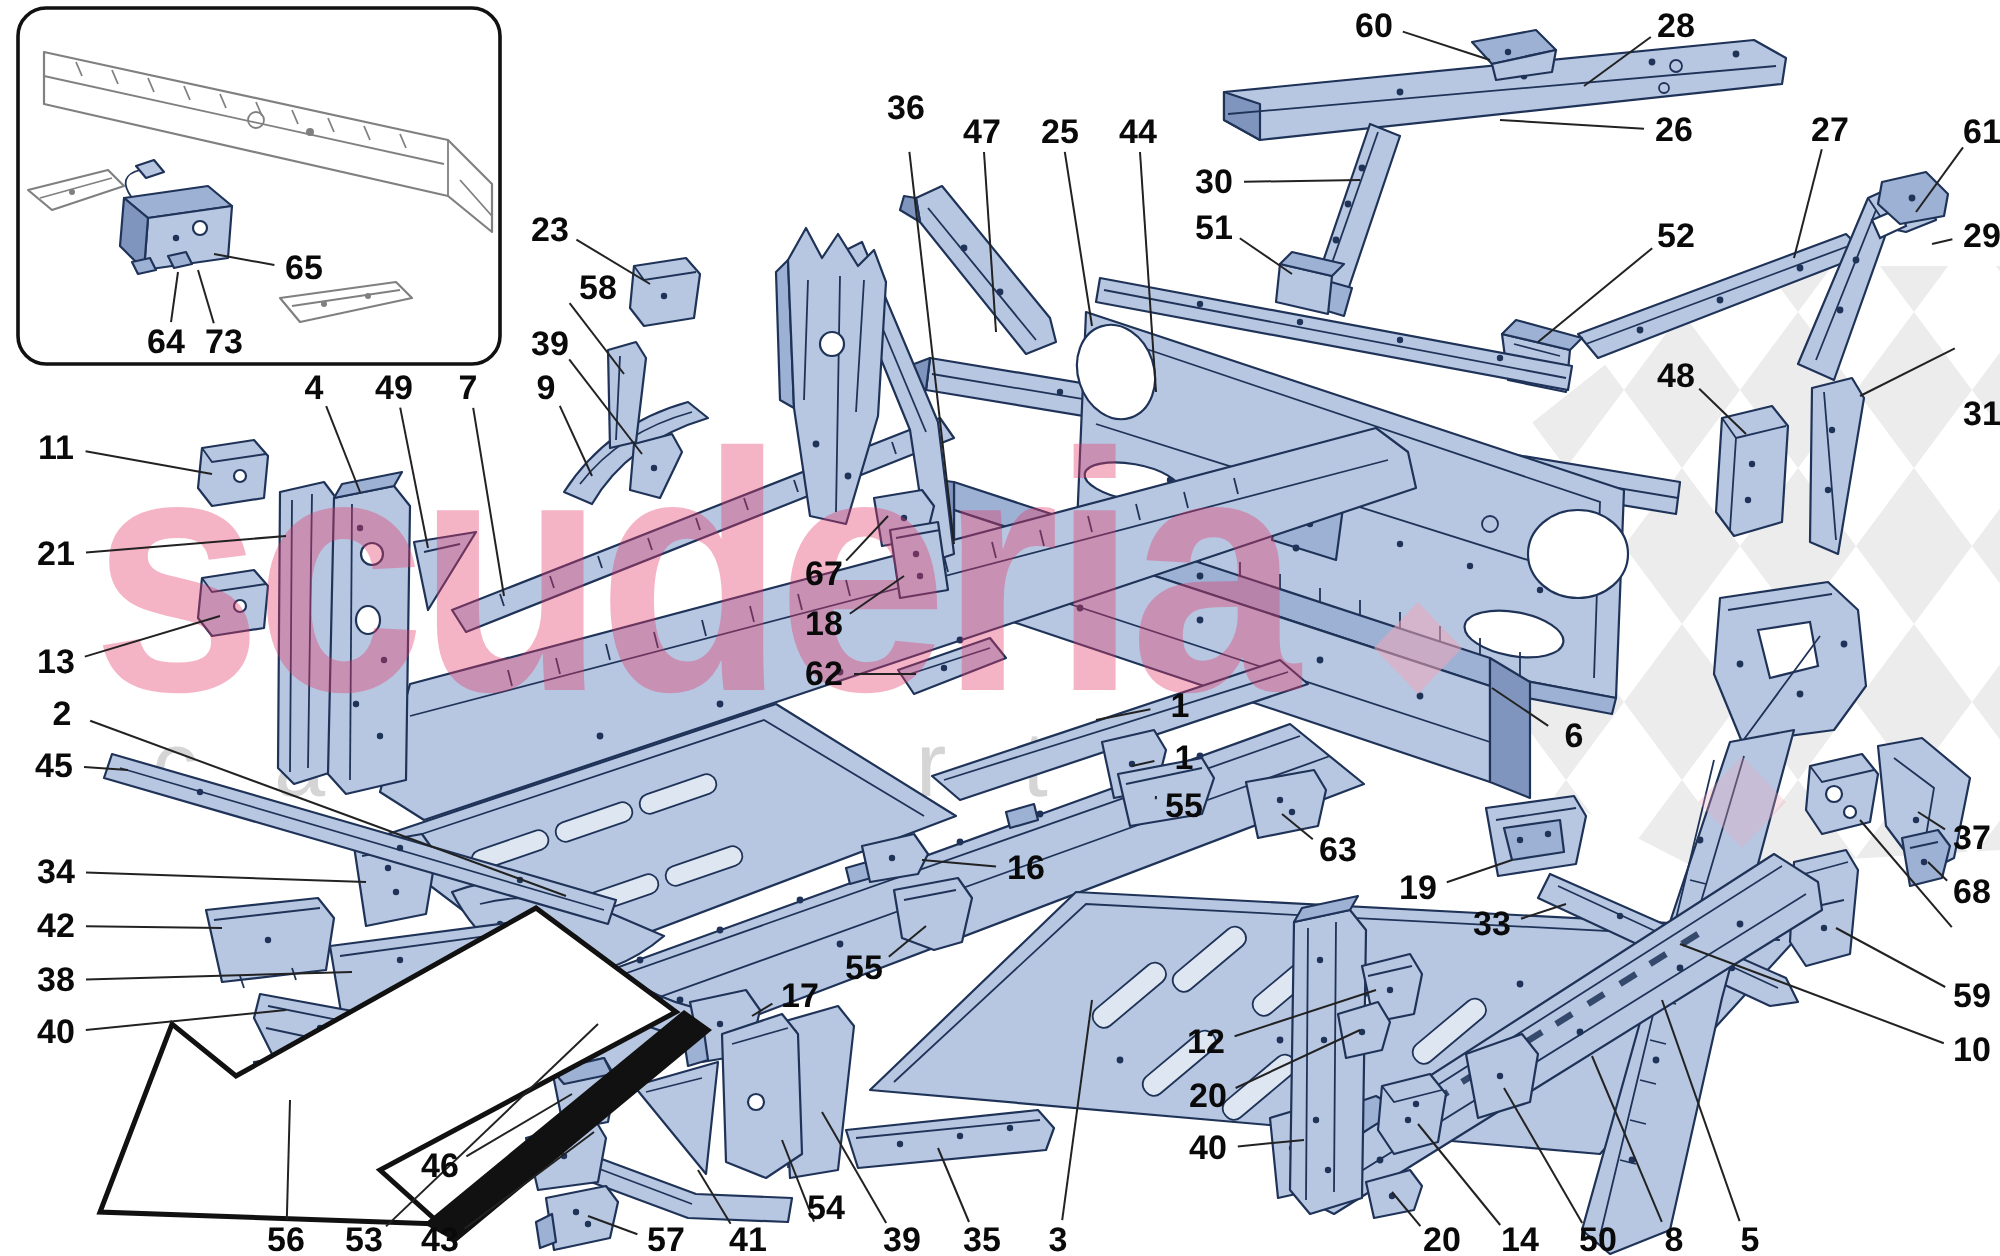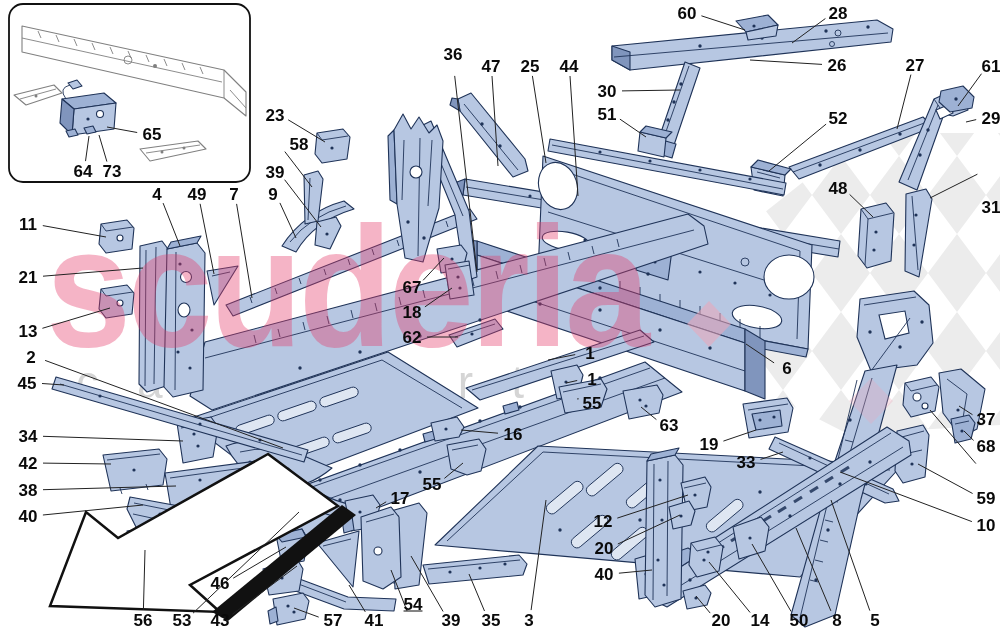--- a/index.html
+++ b/index.html
@@ -573,21 +573,21 @@
       <div class="part-label" style="left: 787px; top: 368px;">6</div>
       <div class="part-label" style="left: 603px; top: 521px;">12</div>
       <div class="part-label" style="left: 604px; top: 548px;">20</div>
       <div class="part-label" style="left: 604px; top: 574px;">40</div>
       <div class="part-label" style="left: 220px; top: 583px;">46</div>
       <div class="part-label" style="left: 143px; top: 620px;">56</div>
       <div class="part-label" style="left: 182px; top: 620px;">53</div>
       <div class="part-label" style="left: 220px; top: 620px;">43</div>
       <div class="part-label" style="left: 333px; top: 620px;">57</div>
       <div class="part-label" style="left: 374px; top: 620px;">41</div>
-      <div class="part-label" style="left: 413px; top: 604px; text-decoration: underline;">54</div>
+      <div class="part-label" style="left: 413px; top: 604px;">54</div>
       <div class="part-label" style="left: 451px; top: 620px;">39</div>
       <div class="part-label" style="left: 491px; top: 620px;">35</div>
       <div class="part-label" style="left: 529px; top: 620px;">3</div>
       <div class="part-label" style="left: 721px; top: 620px;">20</div>
       <div class="part-label" style="left: 760px; top: 620px;">14</div>
       <div class="part-label" style="left: 799px; top: 620px;">50</div>
       <div class="part-label" style="left: 837px; top: 620px;">8</div>
       <div class="part-label" style="left: 875px; top: 620px;">5</div>
       <div class="part-label" style="left: 986px; top: 419px;">37</div>
       <div class="part-label" style="left: 986px; top: 446px;">68</div>

